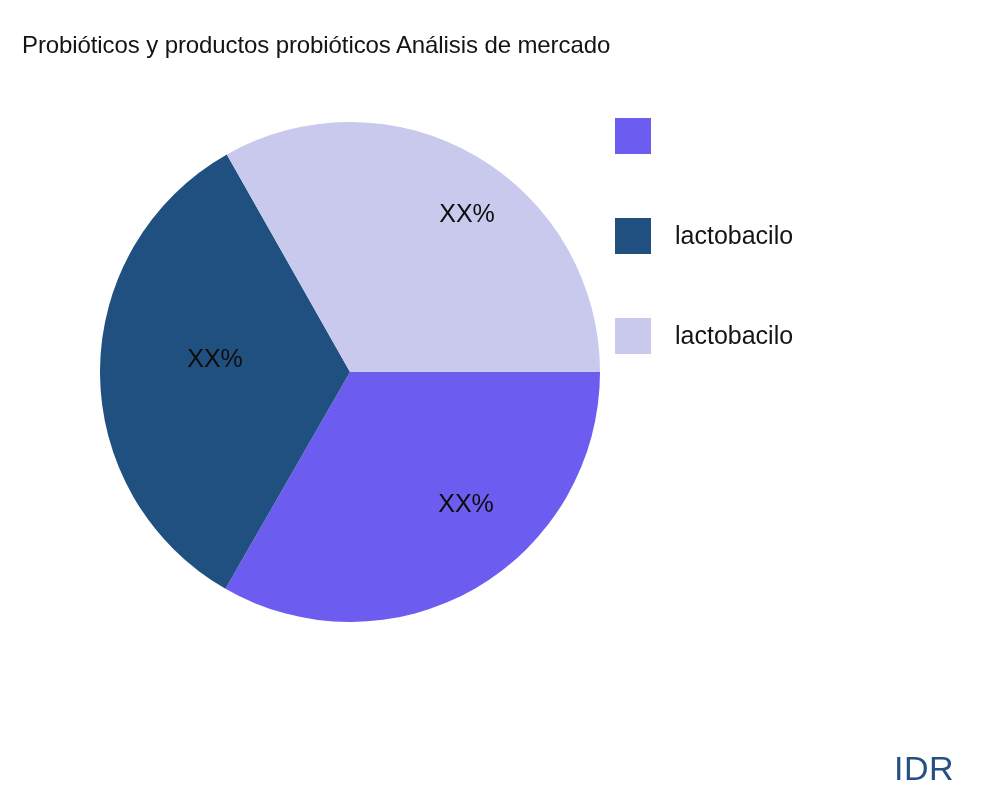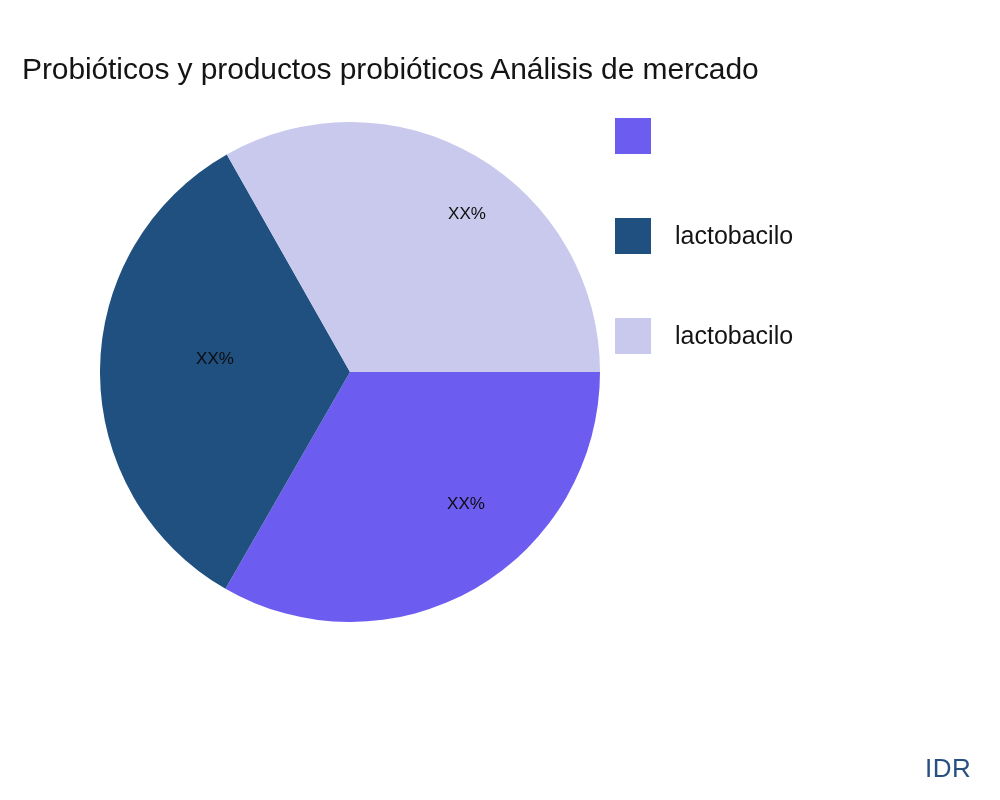--- a/index.html
+++ b/index.html
@@ -18,44 +18,43 @@
     background: #ffffff;
     overflow: hidden;
   }
 
   
   #chart-title {
     position: absolute;
     left: 22px;
     top: 27px;
     white-space: nowrap;
-    font-size: 30px;
+    font-size: 24px;
     line-height: 36px;
     color: #141414;
     font-weight: 400;
     letter-spacing: -0.1px;
-    margin-top: 24px;
   }
 
   
   #pie-wrap {
     position: absolute;
     left: 100px;
     top: 122px;
     width: 500px;
     height: 500px;
   }
   #pie-svg {
     display: block;
     width: 500px;
     height: 500px;
   }
   .slice-label {
     position: absolute;
-    font-size: 17px;
+    font-size: 25px;
     line-height: 25px;
     color: #0d0d0d;
     white-space: nowrap;
     transform: translate(-50%, -50%);
   }
 
   
   #legend {
     position: absolute;
     left: 615px;
@@ -82,23 +81,23 @@
     align-items: center;
     font-size: 25px;
     line-height: 36px;
     color: #141414;
     white-space: nowrap;
   }
 
   
   #watermark {
     position: absolute;
-    left: 925px;
+    left: 894px;
     top: 753px;
-    font-size: 26px;
+    font-size: 34px;
     line-height: 30px;
     color: #255080;
     letter-spacing: 0.5px;
     white-space: nowrap;
   }
 </style>
 </head>
 <body>
 
 <div id="canvas">

